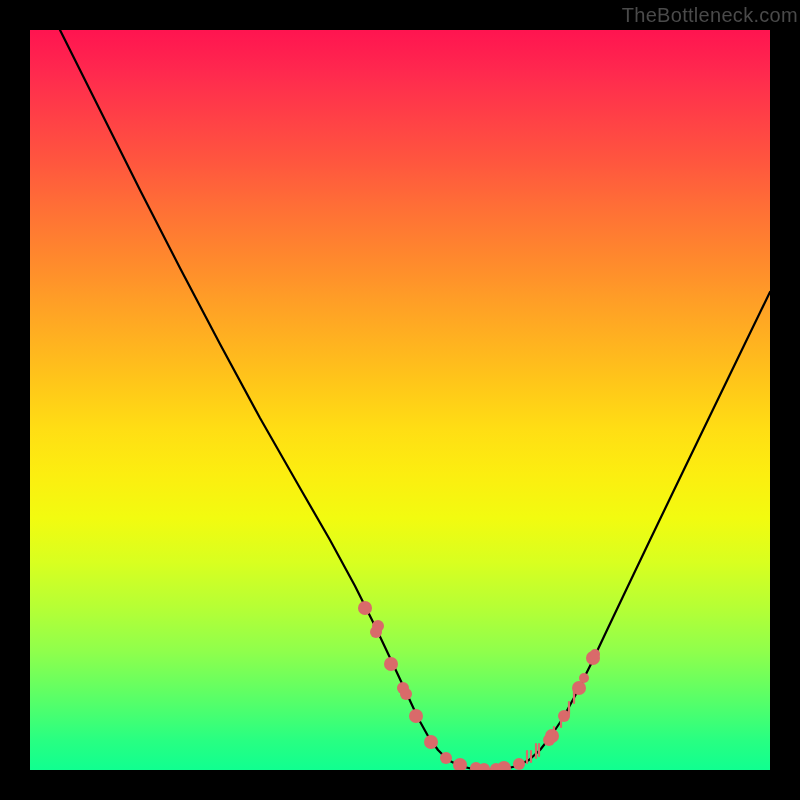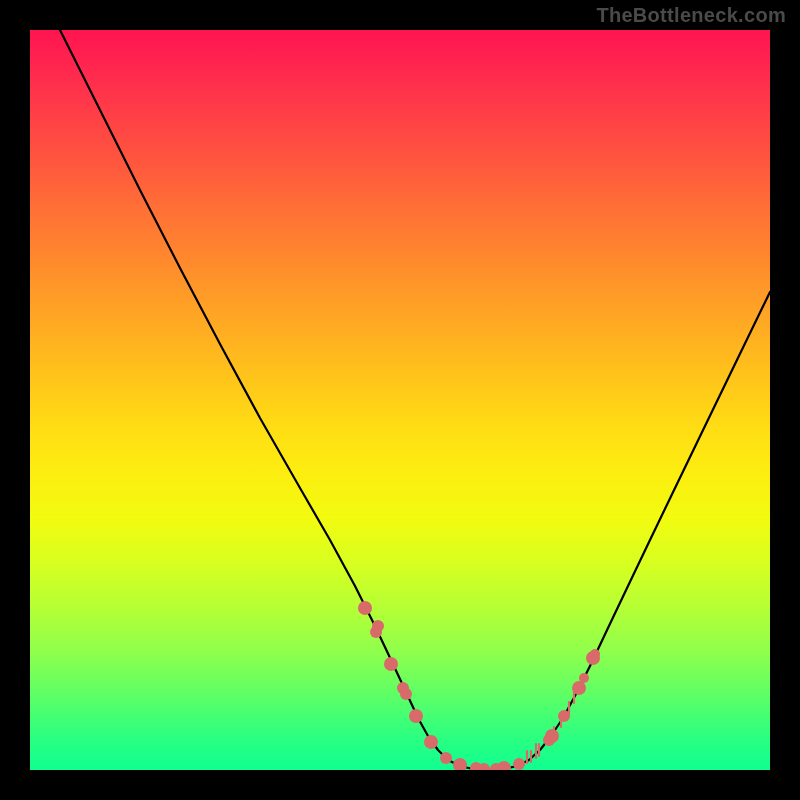--- a/index.html
+++ b/index.html
@@ -42,24 +42,24 @@
       #d8ff20 72%,
       #b6ff35 78%,
       #8fff4c 84%,
       #5cff66 90%,
       #28ff82 96%,
       #10ff90 100%);
   }
   .watermark {
     position: absolute;
     top: 4px;
-    right: 14px;
+    right: 2px;
     color: #4a4a4a;
     font-size: 20px;
-    font-weight: 700;
+    font-weight: 400;
     letter-spacing: 0.3px;
     user-select: none;
   }
   svg.curve {
     position: absolute;
     left: 0;
     top: 0;
     width: 740px;
     height: 740px;
   }

